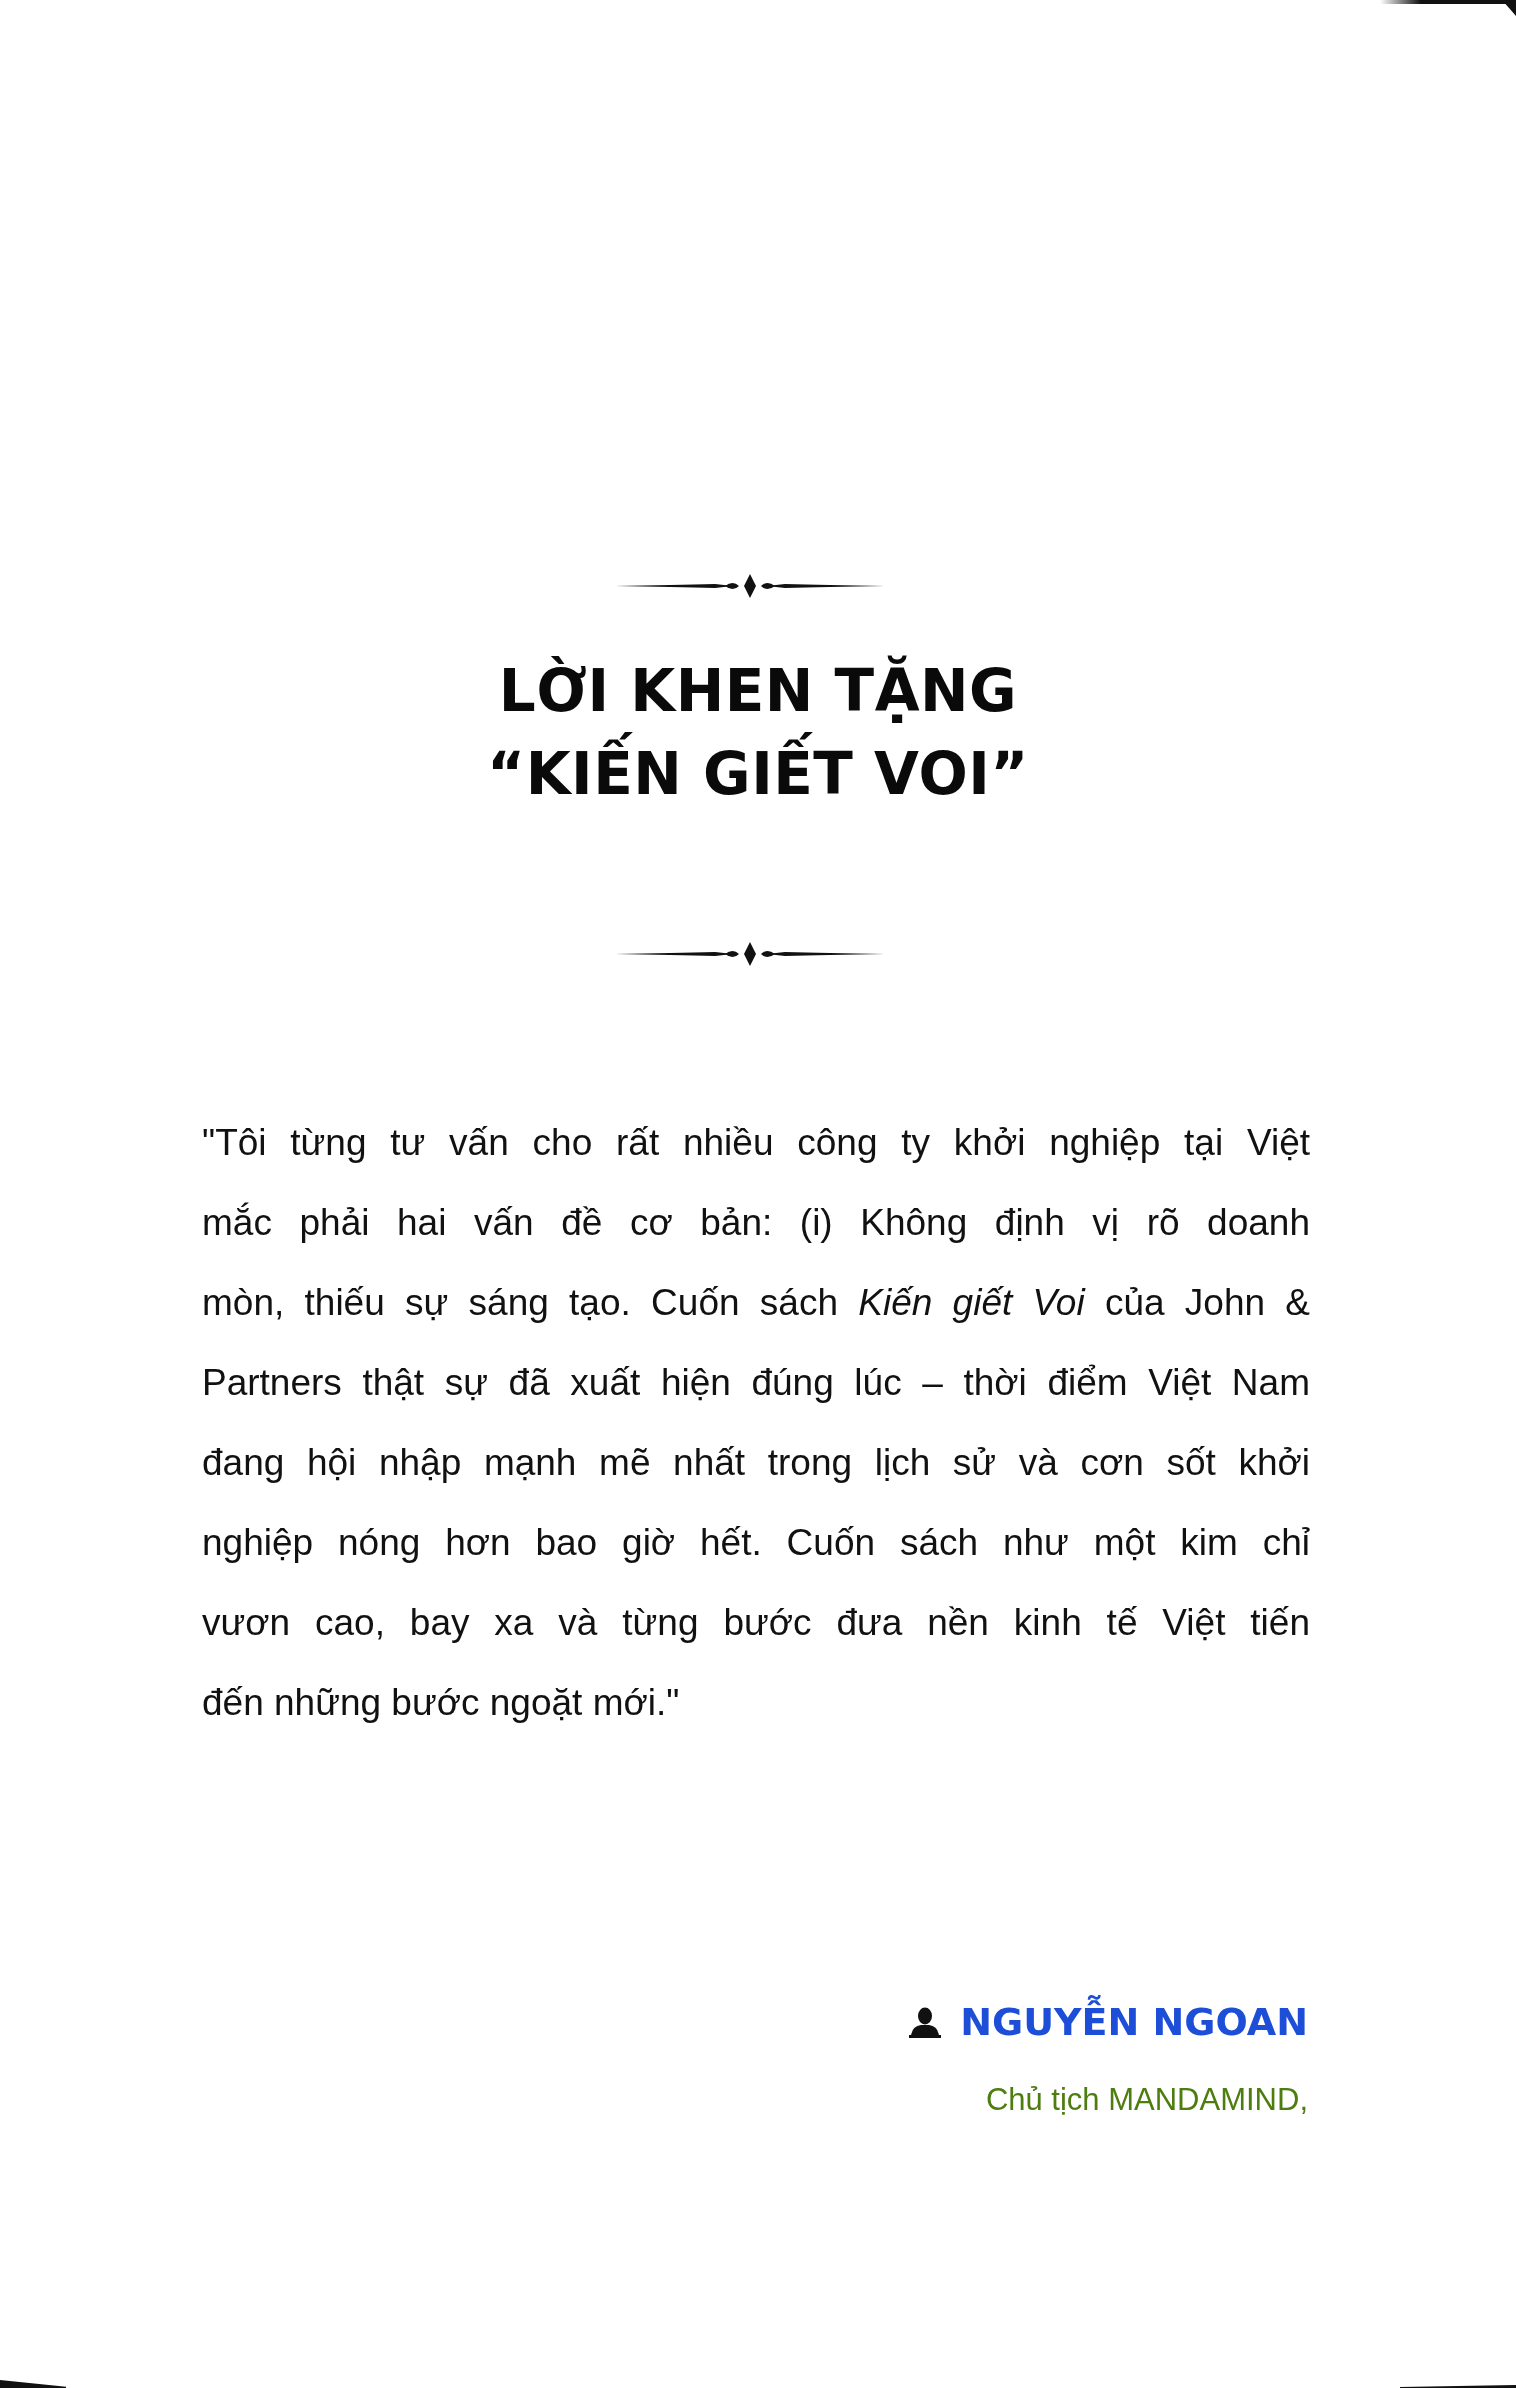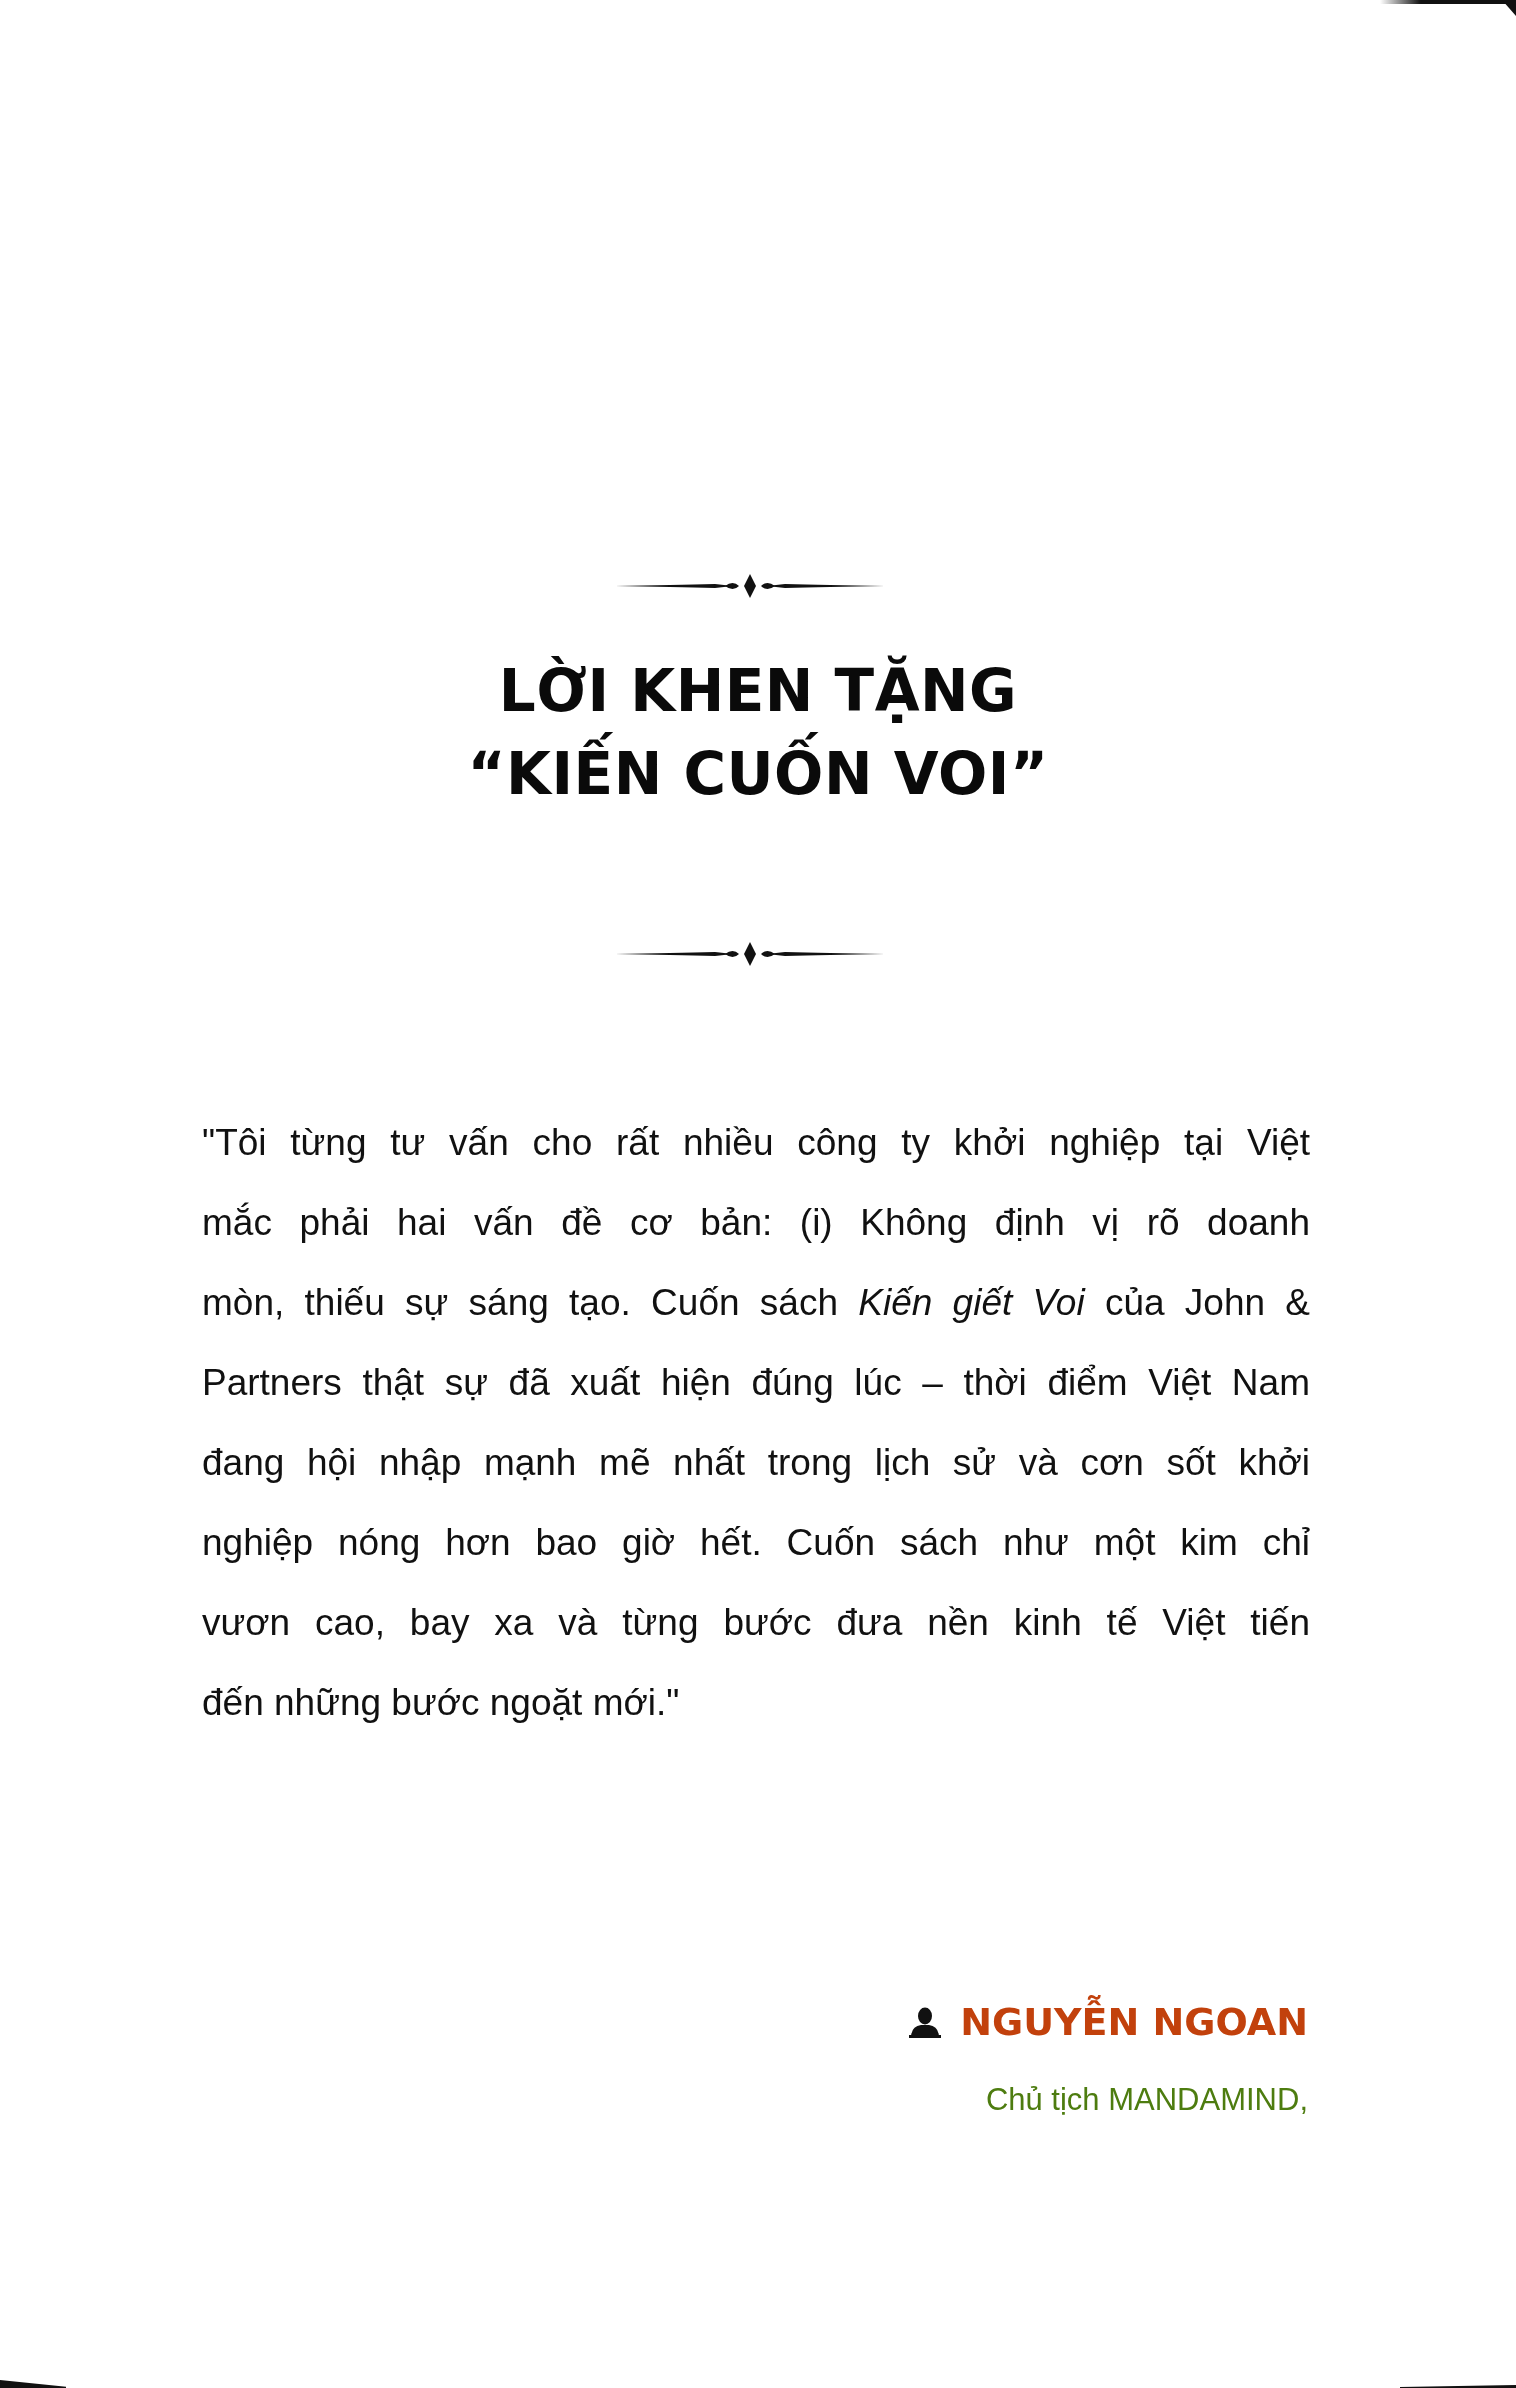--- a/index.html
+++ b/index.html
@@ -101,21 +101,21 @@
     }
     .sig-name {
       display: flex;
       align-items: center;
       justify-content: flex-end;
       gap: 18px;
       font-family: "DejaVu Sans", "Liberation Sans", sans-serif;
       font-weight: bold;
       font-size: 38px;
       line-height: 60px;
-      color: #c2410c;
+      color: #1d4ed8;
     }
     .person-icon { width: 34px; height: 34px; display: inline-block; }
     .person-icon svg { width: 100%; height: 100%; display: block; }
     .sig-role {
       display: block;
       font-family: "Liberation Sans", "DejaVu Sans", sans-serif;
       font-size: 31px;
       line-height: 60px;
       color: #4d7c0f;
     }
@@ -134,21 +134,21 @@
     <path d="M0 15 Q60 14.2 100 13 L118 15 L100 17 Q60 15.8 0 15 Z" fill="#111"></path>
     <path d="M270 15 Q210 14.2 170 13 L152 15 L170 17 Q210 15.8 270 15 Z" fill="#111"></path>
     <path d="M110 15 Q118 9 124 15 Q118 21 110 15 Z" fill="#111"></path>
     <path d="M146 15 Q152 9 160 15 Q152 21 146 15 Z" fill="#111"></path>
     <path d="M135 3 Q139 11 141 15 Q139 19 135 27 Q131 19 129 15 Q131 11 135 3 Z" fill="#111"></path>
   </svg>
 </div>
 
 <div class="title">
   <span class="title-line">LỜI KHEN TẶNG</span>
-  <span class="title-line">“KIẾN CUỐN VOI”</span>
+  <span class="title-line">“KIẾN GIẾT VOI”</span>
 </div>
 
 <div class="divider divider-bottom">
   <svg viewBox="0 0 270 30" preserveAspectRatio="none">
     <path d="M0 15 Q60 14.2 100 13 L118 15 L100 17 Q60 15.8 0 15 Z" fill="#111"></path>
     <path d="M270 15 Q210 14.2 170 13 L152 15 L170 17 Q210 15.8 270 15 Z" fill="#111"></path>
     <path d="M110 15 Q118 9 124 15 Q118 21 110 15 Z" fill="#111"></path>
     <path d="M146 15 Q152 9 160 15 Q152 21 146 15 Z" fill="#111"></path>
     <path d="M135 3 Q139 11 141 15 Q139 19 135 27 Q131 19 129 15 Q131 11 135 3 Z" fill="#111"></path>
   </svg>

